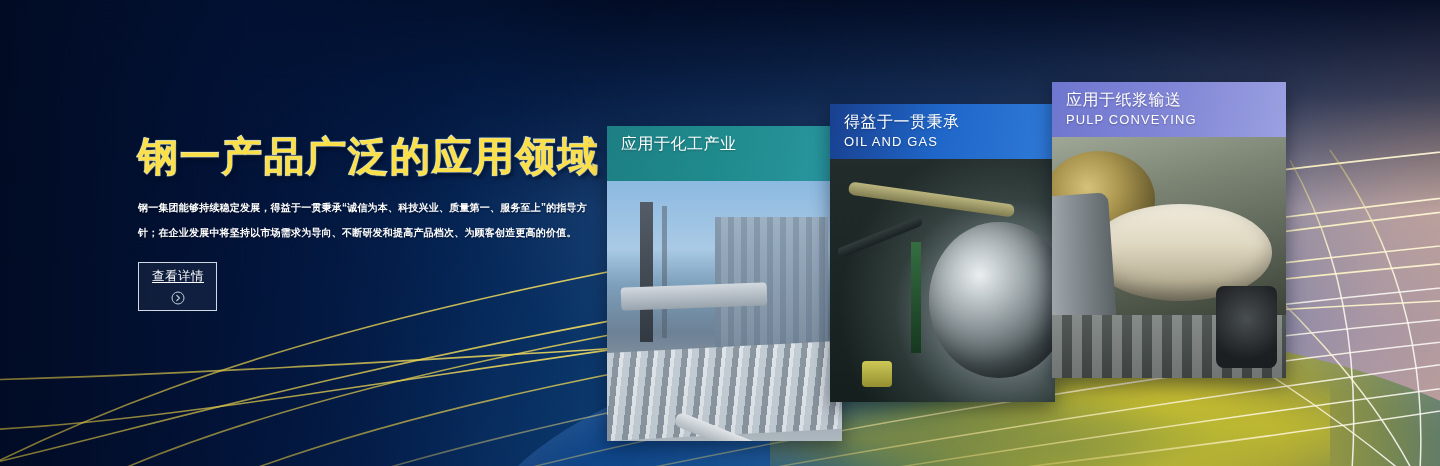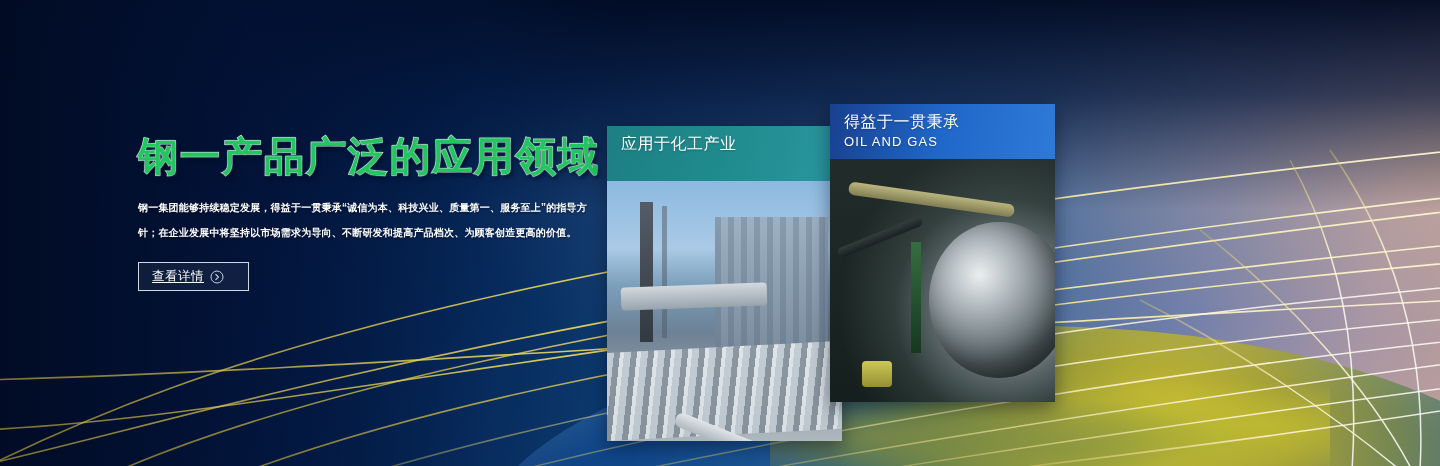--- a/index.html
+++ b/index.html
@@ -42,40 +42,41 @@
     border-radius:50%;
     box-shadow: inset 0 10px 40px rgba(255,255,255,0.10);
   }
   svg.streaks { position:absolute; inset:0; width:1440px; height:466px; }
 
   
   .copy { position:absolute; left:138px; top:136px; width:470px; }
 
   .headline {
     font-size:40px; font-weight:bold; letter-spacing:2px; line-height:1;
-    color:#22c55e;
+    color:#fde047;
     -webkit-text-stroke:1px #e9f3f5;
     paint-order:stroke fill;
     text-shadow:
       0 0 1px #eaf4f6, 0 0 2px rgba(180,225,235,0.7),
       2px 3px 4px rgba(0,10,30,0.75);
     white-space:nowrap;
   }
   .lede {
     margin-top:19px; width:455px;
     font-size:10px; line-height:25px; color:#ffffff; font-weight:bold;
     letter-spacing:0.2px;
     text-shadow:0 1px 2px rgba(0,8,26,0.55);
   }
   .cta {
     display:inline-flex; align-items:center; gap:6px;
-    margin-top:17px; padding:5px 24px 5px 13px;
+    margin-top:17px; padding:5px 12px 5px 13px;
     border:1px solid #cfd9e2; background:rgba(255,255,255,0.06);
     color:#ffffff; font-size:12.5px; letter-spacing:0.5px;
     cursor:pointer;
+    flex-direction:column;
   }
   .cta-label { text-decoration:underline; text-underline-offset:2px; }
   .cta-arrow { display:inline-flex; }
 
   
   .card { position:absolute; overflow:hidden; box-shadow:0 6px 18px rgba(0,6,24,0.45); }
   .card-head {
     position:relative; height:55px; padding:7px 0 0 14px; color:#fff;
   }
   .card-cn { font-size:16px; line-height:22px; letter-spacing:0.5px; text-shadow:0 1px 2px rgba(0,0,0,0.25); }
@@ -269,14 +270,29 @@
       <div class="photo-oil"></div>
       <div class="oil-drum"></div>
       <div class="oil-pipe"></div>
       <div class="oil-pipe2"></div>
       <div class="oil-green"></div>
       <div class="oil-yellow"></div>
       <div class="card-glass"></div>
     </div>
   </div>
 
+  <div class="card" style="left:1052px; top:82px; width:234px; height:296px;">
+    <div class="card-head" style="background:linear-gradient(100deg,#6f76cf 0%, #8186d6 50%, #9aa0e0 100%);">
+      <div class="card-cn">应用于纸浆输送</div>
+      <div class="card-en">PULP CONVEYING</div>
+    </div>
+    <div class="card-photo">
+      <div class="photo-pulp"></div>
+      <div class="pulp-brass"></div>
+      <div class="pulp-roll"></div>
+      <div class="pulp-steel"></div>
+      <div class="pulp-base"></div>
+      <div class="pulp-dark"></div>
+      <div class="card-glass"></div>
+    </div>
+  </div>
 
 </div>
 
 </body></html>

